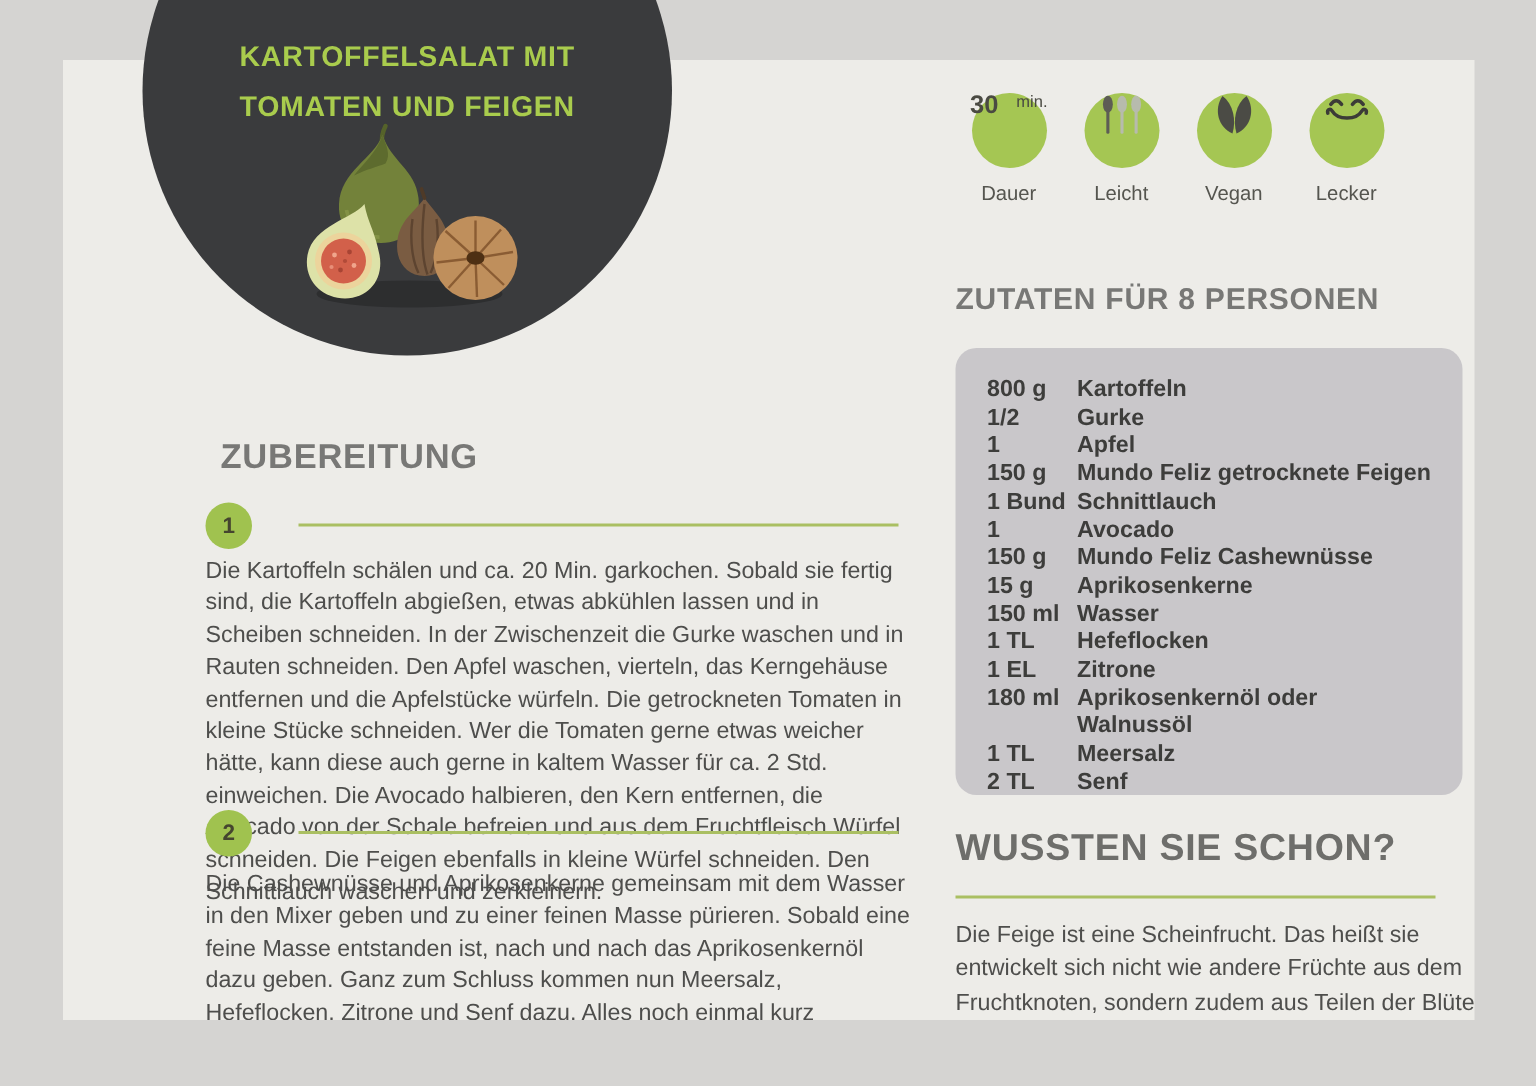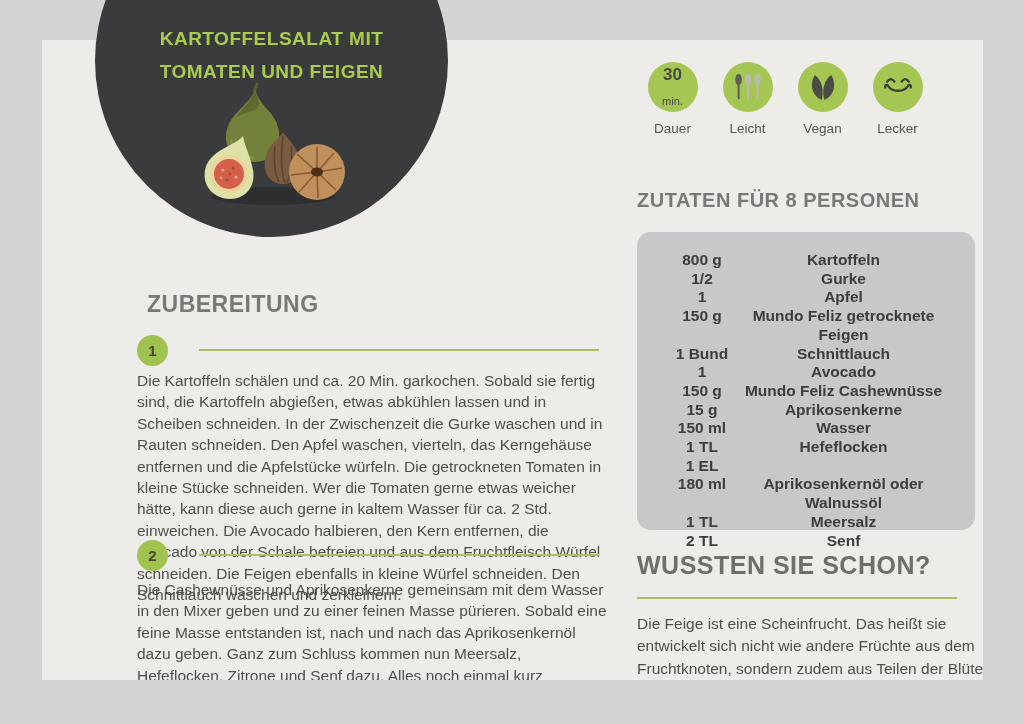--- a/index.html
+++ b/index.html
@@ -23,30 +23,30 @@
   .title-circle{position:absolute;left:95px;top:-116px;width:353px;height:353px;border-radius:50%;
     background:var(--circle-dark);z-index:3;}
   .title-text{position:absolute;left:0;top:138px;width:100%;text-align:center;
     color:var(--title-green);font-weight:bold;font-size:19px;line-height:33px;letter-spacing:0.5px;}
   .figs-art{position:absolute;left:96px;top:196px;}
 
   
   .badges{position:absolute;left:635px;top:62px;display:flex;z-index:2;}
   .badge{width:75px;display:flex;flex-direction:column;align-items:center;}
   .badge-circle{width:50px;height:50px;border-radius:50%;background:var(--green);
-    display:flex;flex-direction:column;align-items:center;justify-content:center;gap:12px;}
+    display:flex;flex-direction:row;justify-content:center;gap:12px;}
   .badge-label{margin-top:9px;font-size:13.5px;color:#55554f;}
   .badge-num{font-size:17px;font-weight:bold;color:#4a4a42;line-height:16px;}
   .badge-num-sub{font-size:11px;color:#4a4a42;line-height:12px;}
 
   
   .ing-heading{position:absolute;left:595px;top:149px;font-size:20px;font-weight:bold;
     color:var(--heading-gray);letter-spacing:0.5px;}
   .ing-box{position:absolute;left:595px;top:192px;width:338px;height:298px;background:var(--ing-box);
-    border-radius:14px;padding:19px 20px 0 35px;text-align:center;}
+    border-radius:14px;padding:19px 20px 0 21px;}
   .ing-row{display:flex;font-size:15.5px;font-weight:bold;color:var(--ing-text);line-height:18.7px;}
   .ing-qty{width:60px;flex:none;}
   .ing-name{flex:1;}
 
   
   .prep-heading{position:absolute;left:105px;top:251px;font-size:23px;font-weight:bold;
     color:var(--heading-gray);letter-spacing:0.5px;}
   .step-circle{position:absolute;width:31px;height:31px;border-radius:50%;background:#a0c24f;
     display:flex;align-items:center;justify-content:center;font-size:15px;font-weight:bold;color:#45452f;}
   .step1-circle{left:95px;top:295px;}
@@ -121,20 +121,21 @@
     <span class="ing-name">Wasser</span>
   </div>
 
   <div class="ing-row">
     <span class="ing-qty">1 TL</span>
     <span class="ing-name">Hefeflocken</span>
   </div>
 
   <div class="ing-row">
     <span class="ing-qty">1 EL</span>
+    <span class="ing-name">Zitrone</span>
   </div>
 
   <div class="ing-row">
     <span class="ing-qty">180 ml</span>
     <span class="ing-name">Aprikosenkernöl oder Walnussöl</span>
   </div>
 
   <div class="ing-row">
     <span class="ing-qty">1 TL</span>
     <span class="ing-name">Meersalz</span>

